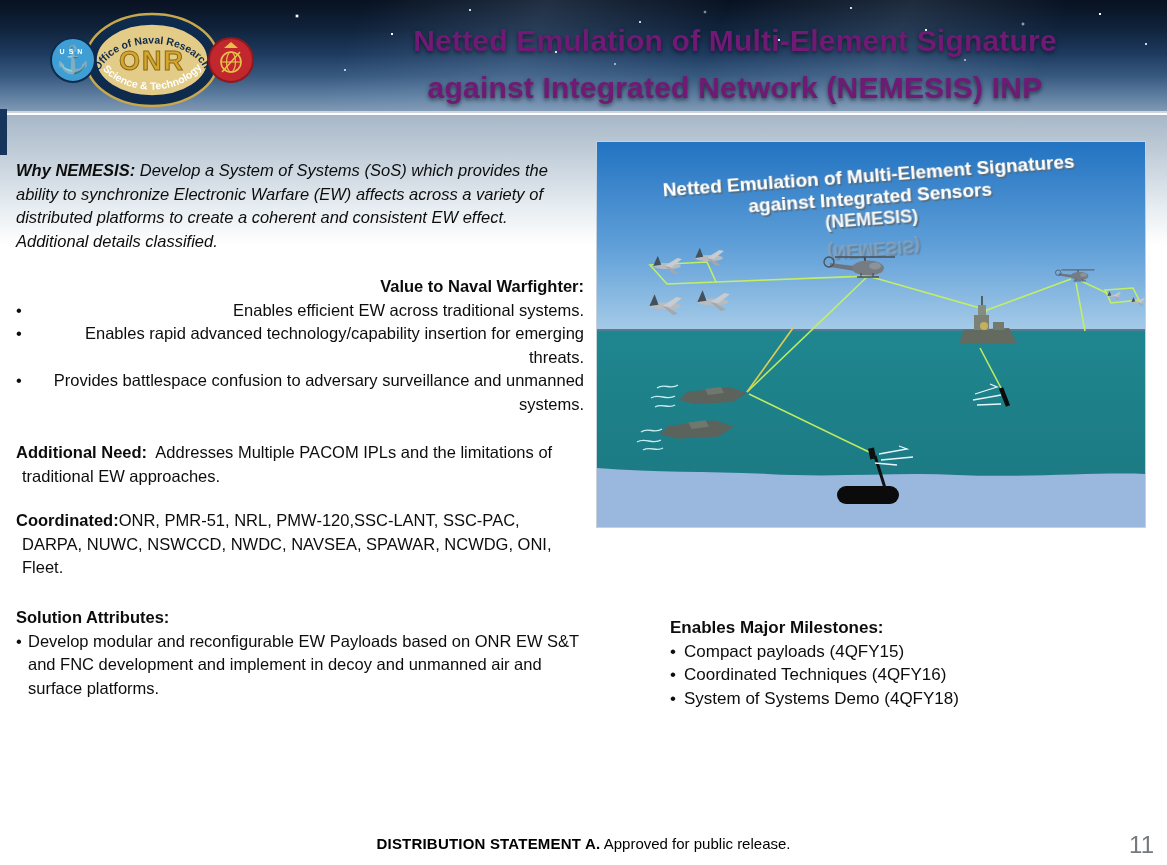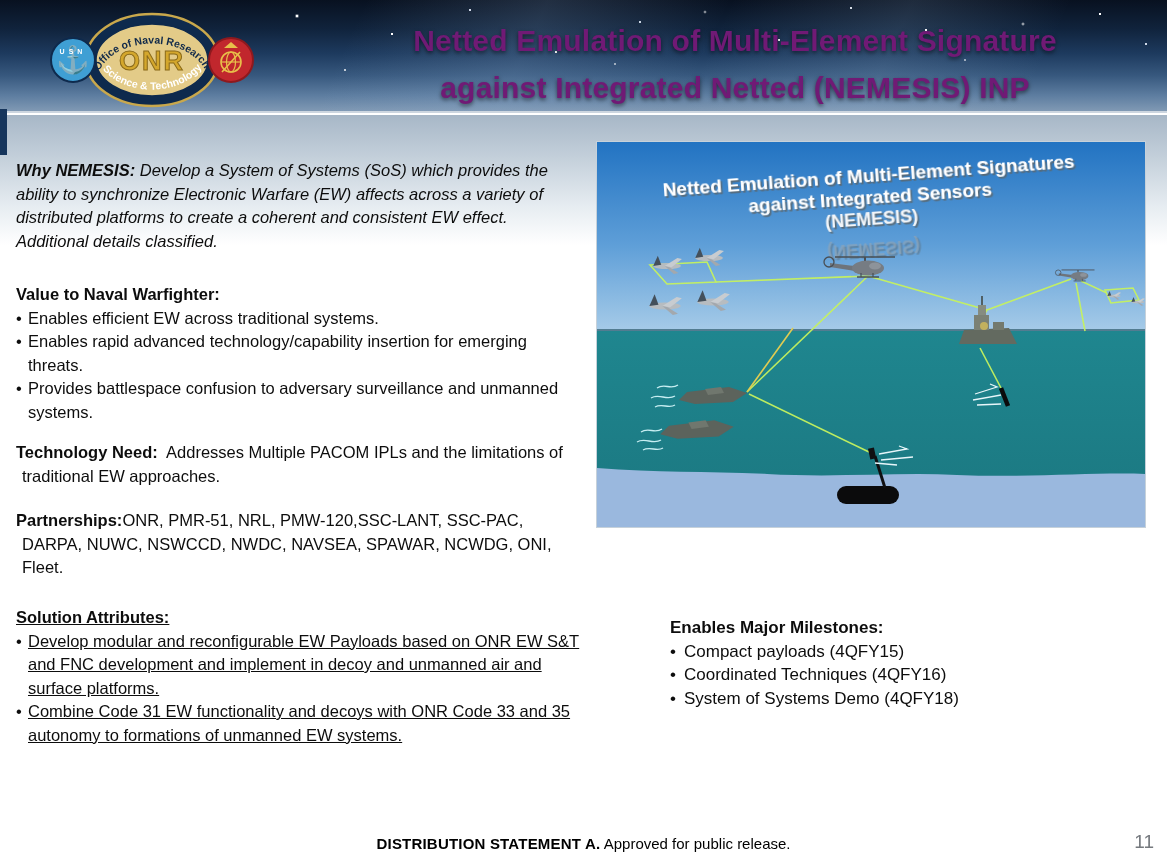--- a/index.html
+++ b/index.html
@@ -56,41 +56,41 @@
 
   
   .sec { position:absolute; left:16px; width:568px; font-size:16.5px; line-height:23.5px; color:#0d0d0d; }
   .sec b { font-weight:bold; }
   .hang { padding-left:6px; text-indent:-6px; }
   ul.blt { list-style:none; }
   ul.blt li { position:relative; padding-left:12px; }
   ul.blt li::before { content:"\2022"; position:absolute; left:0; top:0; }
 
   #sec-why  { top:159px;font-style:italic; }
-  #sec-value{ top:283px; }
+  #sec-value{ top:275px;text-align:right; }
   #sec-need { top:441px; }
   #sec-part { top:509px; }
-  #sec-sol  { top:606px;text-decoration:underline; }
+  #sec-sol  { top:606px; }
 
   #sec-mile { position:absolute; left:670px; top:616px; width:330px; font-size:17px; line-height:23.5px; color:#0d0d0d; }
   #sec-mile ul.blt li { padding-left:14px; }
   #sec-mile ul.blt li:last-child { }
 
   
   .figure { position:absolute; left:597px; top:142px; width:548px; height:385px; outline:1px solid #c6d1da; }
   .figure svg { display:block; }
   svg text { font-family:"Liberation Sans", sans-serif; }
 
   
   .footer {
     position:absolute; left:0; top:835px; width:1167px; text-align:center;
     font-size:15px; color:#000;
   }
   .footer b { font-weight:bold; letter-spacing:.2px; }
-  .pagenum { position:absolute; right:13px; top:831px; font-size:19px; color:#75797e; }
+  .pagenum { position:absolute; right:13px; top:831px; font-size:24px; color:#75797e; }
 </style>
 </head>
 <body>
 
 <div id="slide">
 
   <div class="banner"></div>
 
   <div class="logo-wrap">
     <svg width="212" height="96" viewBox="0 0 212 96">
@@ -119,52 +119,51 @@
         <ellipse cx="185" cy="50" rx="4.5" ry="10" fill="none" stroke="#e8c04a" stroke-width="1.2"></ellipse>
         <line x1="175" y1="50" x2="195" y2="50" stroke="#e8c04a" stroke-width="1.2"></line>
         <path d="M178,36 L192,36 L185,30 Z" fill="#e8c04a"></path>
         <line x1="176" y1="60" x2="194" y2="40" stroke="#e8c04a" stroke-width="1.6"></line>
       </g>
     </svg>
   </div>
 
   <div class="slide-title">
     <div>Netted Emulation of Multi-Element Signature</div>
-    <div>against Integrated Netted (NEMESIS) INP</div>
+    <div>against Integrated Network (NEMESIS) INP</div>
   </div>
 
   <div class="bodybg"></div>
   <div class="left-accent"></div>
 
   <div class="sec" id="sec-why">
     <p><b>Why NEMESIS:</b> <span>Develop a System of Systems (SoS) which provides the ability to synchronize Electronic Warfare (EW) affects across a variety of distributed platforms to create a coherent and consistent EW effect.   Additional details classified.</span></p>
   </div>
 
   <div class="sec" id="sec-value">
     <p><b>Value to Naval Warfighter:</b></p>
     <ul class="blt">
       <li>Enables efficient EW across traditional systems.</li>
       <li>Enables rapid advanced technology/capability insertion for emerging threats.</li>
       <li>Provides battlespace confusion to adversary surveillance and unmanned systems.</li>
     </ul>
   </div>
 
   <div class="sec" id="sec-need">
-    <p class="hang"><b>Technology Need:</b>&nbsp; <span>Addresses Multiple PACOM IPLs and the limitations of traditional EW approaches.</span></p>
+    <p class="hang"><b>Additional Need:</b>&nbsp; <span>Addresses Multiple PACOM IPLs and the limitations of traditional EW approaches.</span></p>
   </div>
 
   <div class="sec" id="sec-part">
-    <p class="hang"><b>Partnerships:</b><span>ONR, PMR-51, NRL, PMW-120,SSC-LANT, SSC-PAC, DARPA, NUWC, NSWCCD, NWDC, NAVSEA, SPAWAR, NCWDG, ONI, Fleet.</span></p>
+    <p class="hang"><b>Coordinated:</b><span>ONR, PMR-51, NRL, PMW-120,SSC-LANT, SSC-PAC, DARPA, NUWC, NSWCCD, NWDC, NAVSEA, SPAWAR, NCWDG, ONI, Fleet.</span></p>
   </div>
 
   <div class="sec" id="sec-sol">
     <p><b>Solution Attributes:</b></p>
     <ul class="blt">
       <li>Develop modular and reconfigurable EW Payloads based on ONR EW S&amp;T and FNC development and implement in decoy and unmanned air and surface platforms.</li>
-      <li>Combine Code 31 EW functionality and decoys with ONR Code 33 and 35 autonomy to formations of unmanned EW systems.</li>
     </ul>
   </div>
 
   <div id="sec-mile">
     <p><b>Enables Major Milestones:</b></p>
     <ul class="blt">
       <li>Compact payloads (4QFY15)</li>
       <li>Coordinated Techniques (4QFY16)</li>
       <li>System of Systems Demo (4QFY18)</li>
     </ul>

